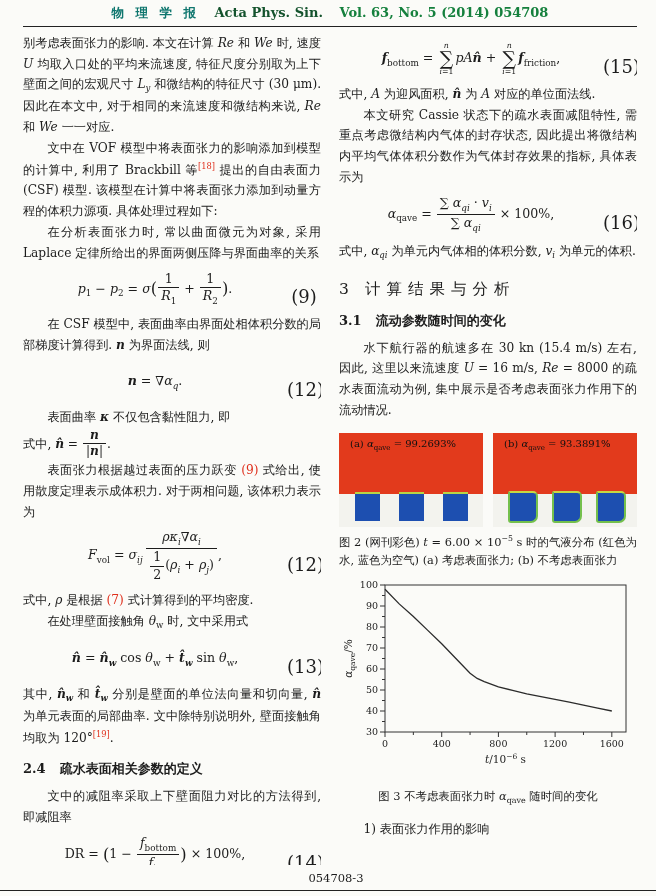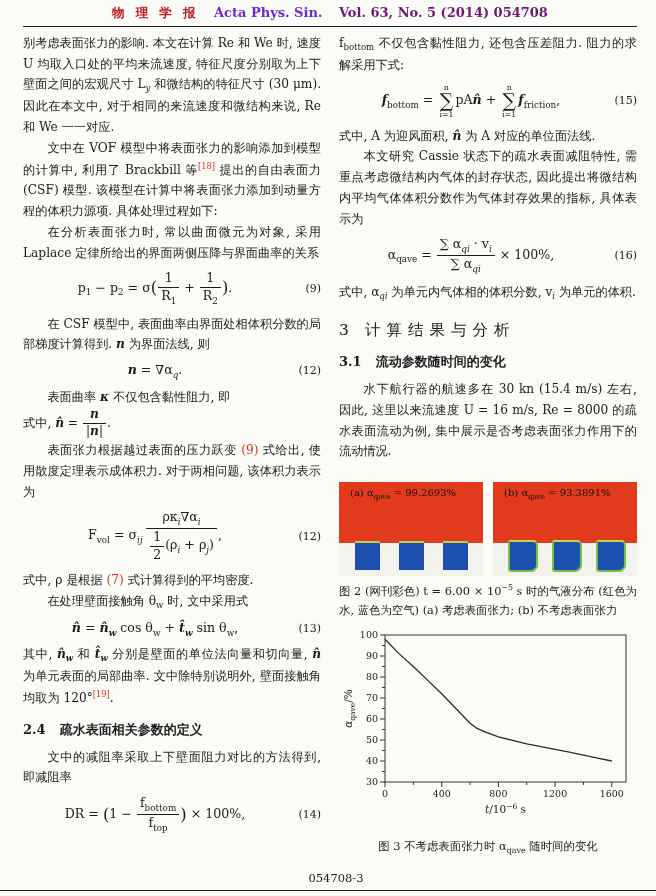--- a/index.html
+++ b/index.html
@@ -1,51 +1,51 @@
 <!DOCTYPE html>
 <html><head>
 <meta charset="utf-8">
 <style>
   html,body{margin:0;padding:0;background:#fbfbf8;}
   .page{position:relative;width:656px;height:896px;overflow:hidden;
         font-family:"DejaVu Serif","Liberation Serif",serif;color:#1c1c1c;}
   .hdr{position:absolute;top:5px;left:23px;width:614px;text-align:center;
        font-size:13px;font-weight:bold;white-space:nowrap;}
-  .hdr .cn{color:#b91c1c;letter-spacing:4px;font-family:Liberation Serif, serif;font-size:12.5px;}
-  .hdr .en{color:#6d28d9;margin-left:10px;}
-  .hdr .vol{color:#701a75;margin-left:12px;}
+  .hdr .cn{color:#0f766e;letter-spacing:4px;font-family:Liberation Sans, sans-serif;font-size:12.5px;}
+  .hdr .en{color:#14532d;margin-left:10px;}
+  .hdr .vol{color:#15803d;margin-left:12px;}
   .hdr-rule{position:absolute;top:26px;left:23px;width:614px;border-top:1.6px solid #222;}
   .cols{position:absolute;top:33px;left:23px;width:614px;display:flex;gap:18px;}
   .col{width:298px;height:832px;overflow:hidden;}
   p.para{margin:0;font-size:12.2px;line-height:1.70;text-align:justify;}
   p.ind{text-indent:2em;}
-  .sg-i{}
+  .sg-i{font-style:italic;}
   .sg-b{font-style:italic;font-weight:bold;}
   .sg-r{color:#df2f1c;}
   .sg-sup{vertical-align:super;font-size:0.68em;}
   .sg-supr{vertical-align:super;font-size:0.68em;color:#df2f1c;}
   .sg-sub{vertical-align:sub;font-size:0.70em;}
   .sg-subi{vertical-align:sub;font-size:0.70em;font-style:italic;}
   .sg-subb{vertical-align:sub;font-size:0.70em;font-style:italic;font-weight:bold;}
   .sg-big{font-size:1.3em;vertical-align:-0.1em;}
   .frac{display:inline-block;vertical-align:middle;text-align:center;margin:0 1px;}
   .fnum{display:block;padding:0 3px;border-bottom:1px solid #1c1c1c;line-height:1.3;}
   .fden{display:block;padding:0 3px;line-height:1.3;}
   .sum{display:inline-flex;flex-direction:column;align-items:center;vertical-align:middle;line-height:1;margin:0 2px;}
   .sig{font-size:1.5em;line-height:.95;}
   .slim{font-size:.62em;line-height:1.15;}
   .eqrow{display:flex;align-items:center;margin:7px 0;font-size:12.6px;}
   .eqbody{flex:1;text-align:center;}
-  .eqnum{width:34px;text-align:right;font-size:11px;}
+  .eqnum{width:34px;text-align:center;font-size:18px;margin-top:16px;}
   .h24,.h31{font-family:"DejaVu Sans","Liberation Sans",sans-serif;font-weight:bold;
             font-size:13px;margin:12px 0 8px;}
   .h24 .n,.h31 .n{margin-right:14px;font-family:"DejaVu Serif",serif;}
   .h3{font-size:15.5px;letter-spacing:6px;margin:16px 0 10px;}
   .h3 .n{letter-spacing:0;margin-right:16px;}
-  .fig2{display:flex;gap:10px;margin:20px 0 6px;}
+  .fig2{display:flex;gap:10px;margin:12px 0 6px;}
   .panel{position:relative;width:144px;height:94px;background:#f3f3ee;}
   .pred{position:absolute;top:0;left:0;right:0;height:61px;background:#e23a1c;}
   .plab{position:absolute;top:5px;left:11px;font-size:10px;color:#101010;white-space:nowrap;}
   .bub{position:absolute;top:59px;width:25px;height:27px;background:#1d4fb0;border-top:2px solid #b9d445;}
   .pb .bub{border:2px solid #74c04c;border-top-color:#c6d843;border-radius:2px 5px 7px 3px;width:26px;height:28px;top:58px;}
   .cap{font-size:11.4px;line-height:1.62;margin:2px 0 8px;text-align:justify;}
   .cap3{text-align:center;margin:0 0 10px;}
   .fig3{width:300px;height:208px;margin:6px 0 2px;}
   .ftr-text{position:absolute;bottom:11px;left:0;width:656px;text-align:center;font-size:11.5px;padding-left:8px;}
   .ftr-rule{position:absolute;bottom:5px;left:0;width:656px;border-top:1.6px solid #222;}
@@ -96,21 +96,20 @@
       </div>
       <p class="para ind"><span class="sg-n">文中的减阻率采取上下壁面阻力对比的方法得到, 即减阻率</span></p>
       <div class="eqrow">
         <span class="eqbody"><span class="sg-n">DR = </span><span class="sg-big">(</span><span class="sg-n">1 − </span><span class="frac"><span class="fnum"><span class="sg-i">f</span><span class="sg-sub">bottom</span></span><span class="fden"><span class="sg-i">f</span><span class="sg-sub">top</span></span></span><span class="sg-big">)</span><span class="sg-n"> × 100%,</span></span>
         <span class="eqnum">(14)</span>
       </div>
 
     </div>
 
     <div class="col">
-      <p class="para"><span class="sg-i">f</span><span class="sg-sub">bottom</span><span class="sg-n"> 不仅包含黏性阻力, 还包含压差阻力. 阻力的求解采用下式:</span></p>
       <div class="eqrow">
         <span class="eqbody"><span class="sg-b">f</span><span class="sg-sub">bottom</span><span class="sg-n"> = </span><span class="sum">
               <span class="slim"><span class="sg-i">n</span></span>
               <span class="sig">∑</span>
               <span class="slim"><span class="sg-i">i</span><span class="sg-n">=1</span></span>
             </span><span class="sg-i">pA</span><span class="sg-b">n̂</span><span class="sg-n"> + </span><span class="sum">
               <span class="slim"><span class="sg-i">n</span></span>
               <span class="sig">∑</span>
               <span class="slim"><span class="sg-i">i</span><span class="sg-n">=1</span></span>
             </span><span class="sg-b">f</span><span class="sg-sub">friction</span><span class="sg-n">,</span></span>

